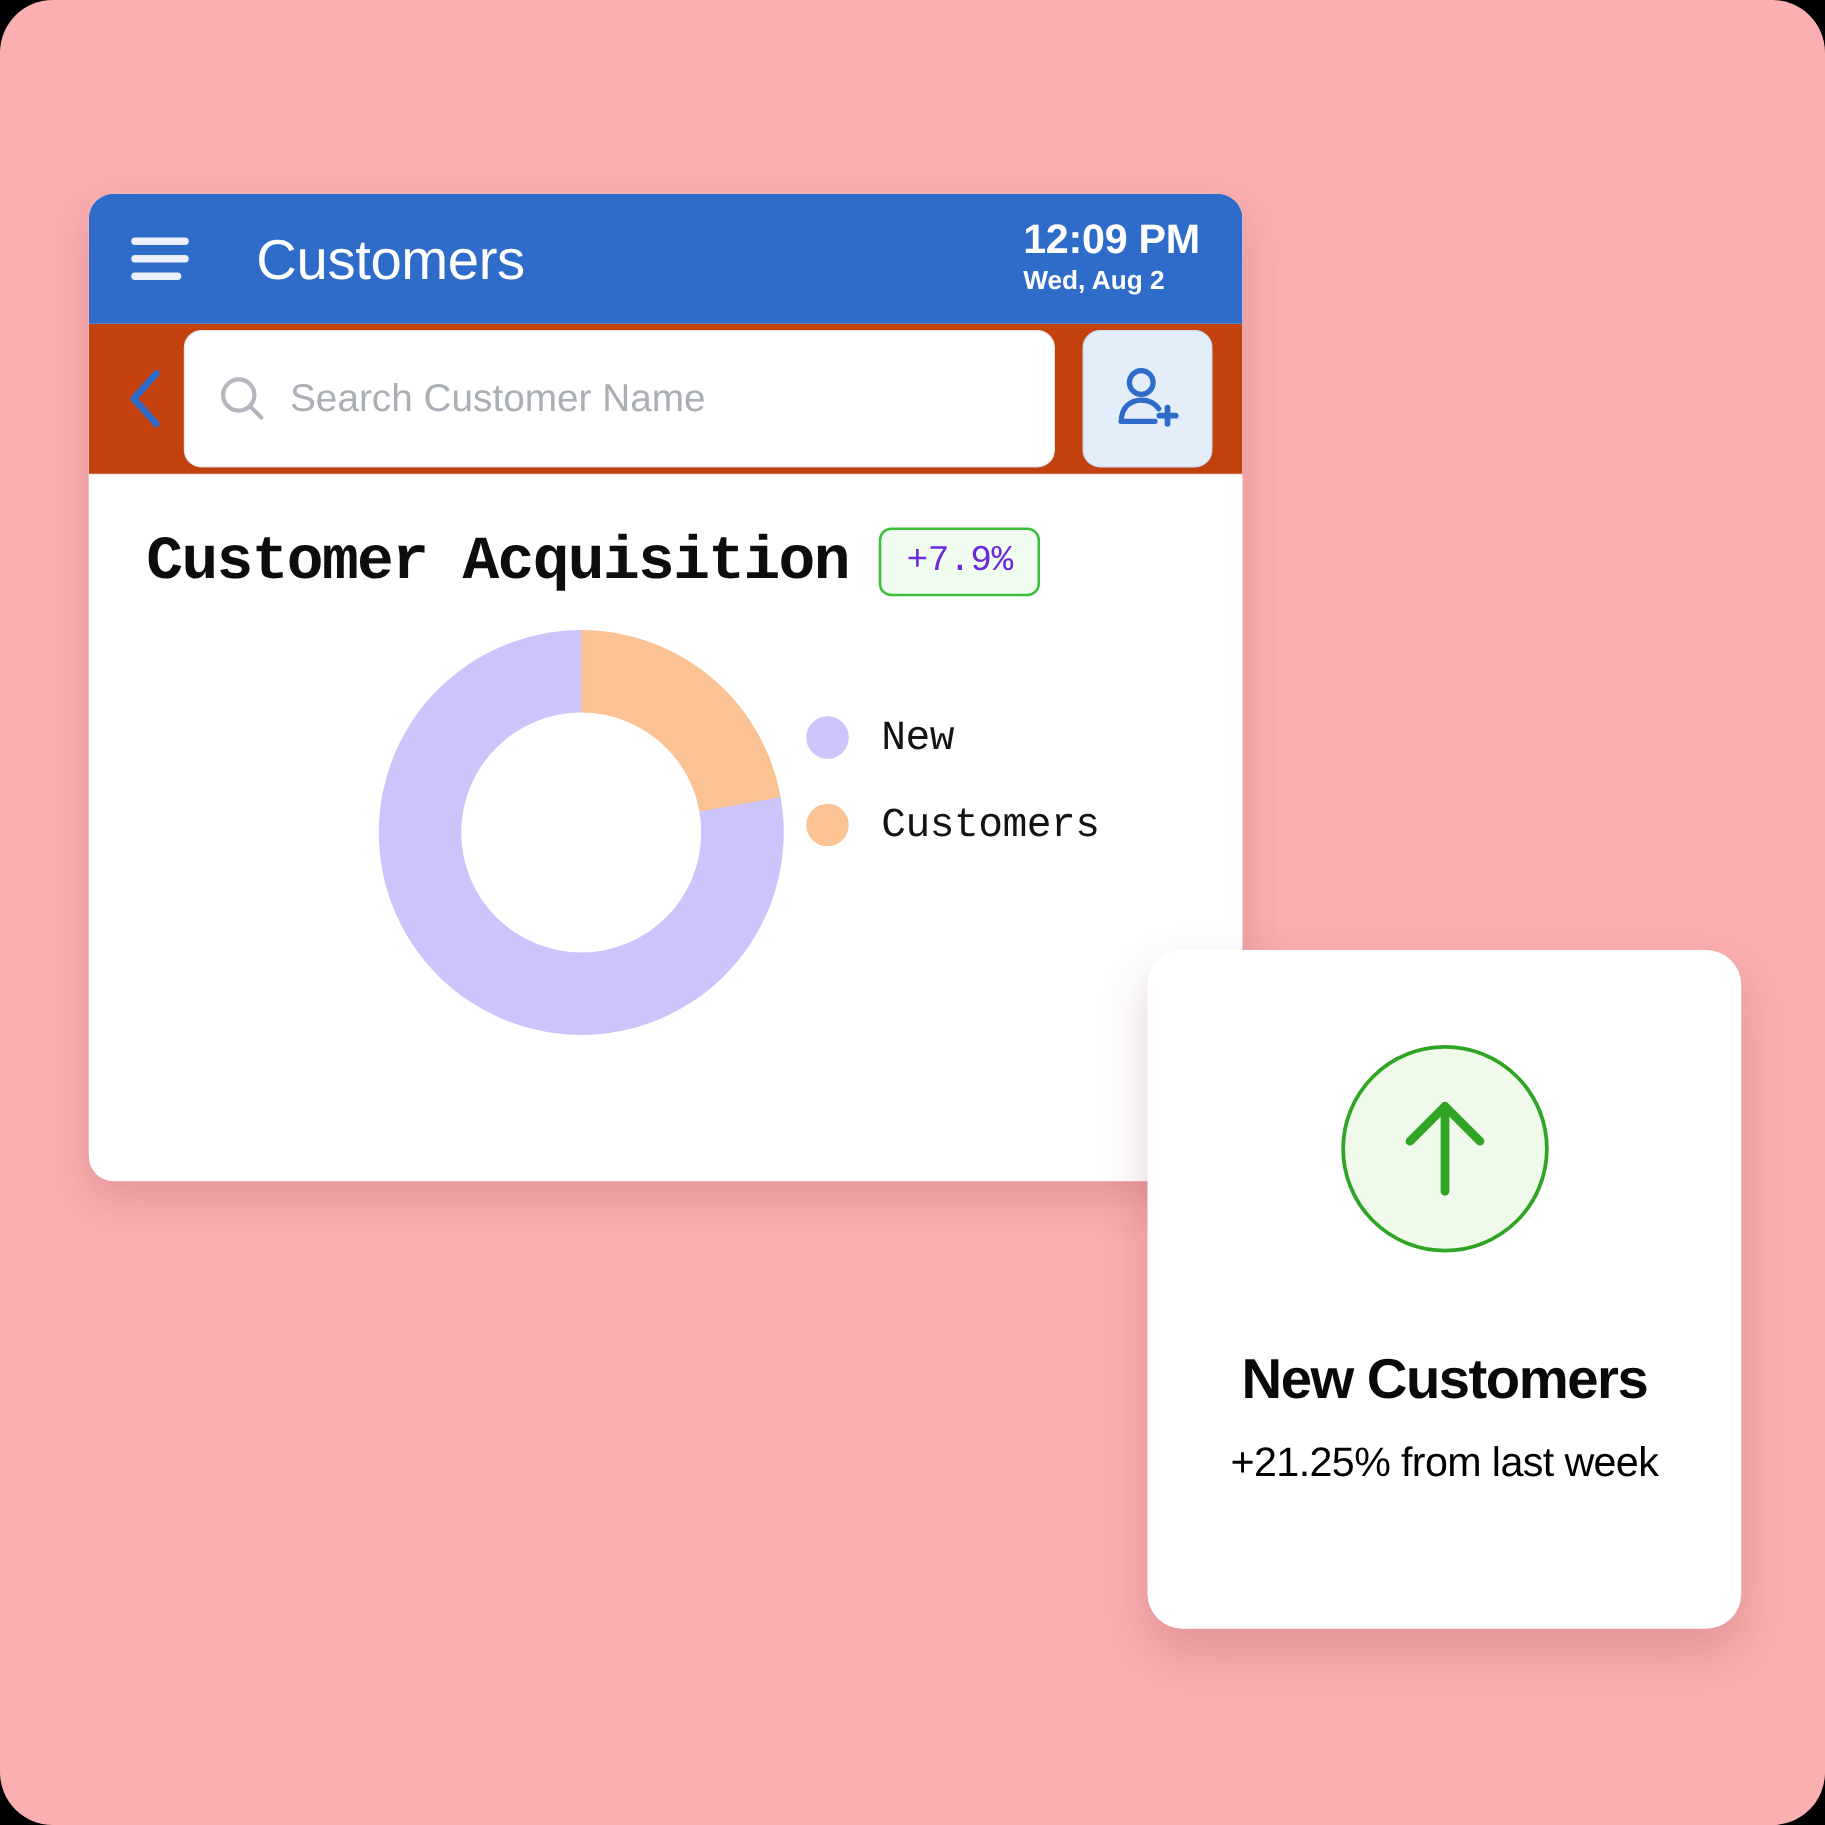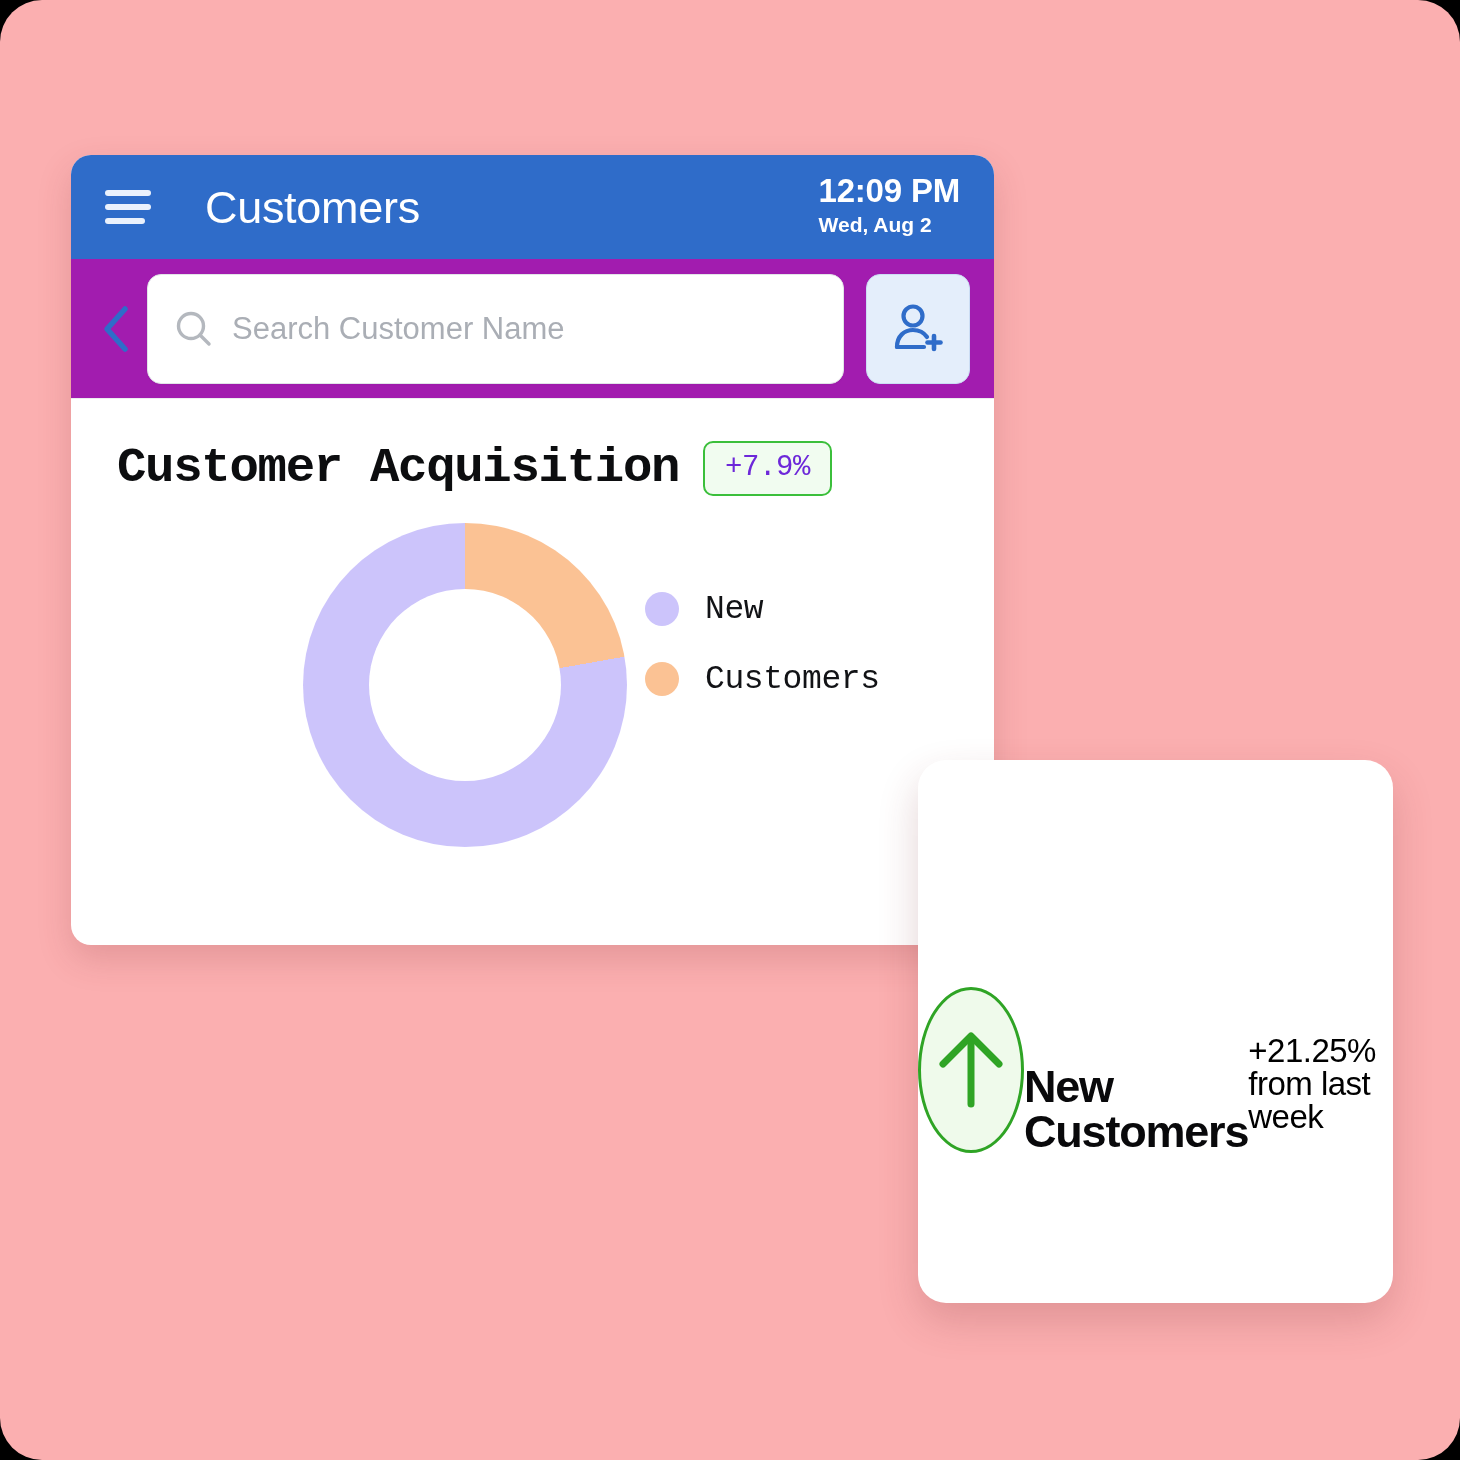--- a/index.html
+++ b/index.html
@@ -84,22 +84,22 @@
   }
   .clock-date {
     font-size: 21px;
     font-weight: 700;
     line-height: 1.5;
     color: #ffffff;
   }
 
   
   .search-row {
-    height: 140px;
-    background: #a21caf;
+    height: 121px;
+    background: #c2410c;
     border-bottom: 1px solid #ECEDF0;
     display: flex;
     align-items: center;
     padding: 0 24px 0 14px;
     justify-content: flex-end;
   }
 
   .back-btn {
     width: 62px; height: 62px;
     display: flex; align-items: center; justify-content: center;
@@ -211,21 +211,21 @@
 
   
   .stat-card {
     position: absolute;
     left: 918px; top: 760px;
     width: 475px; height: 543px;
     background: #FFFFFF;
     border-radius: 28px;
     box-shadow: 0 18px 40px rgba(120, 40, 45, 0.20);
     display: flex;
-    flex-direction: row;
+    flex-direction: column;
     align-items: center;
     padding-top: 76px;
   }
   .stat-icon-circle {
     width: 166px; height: 166px;
     border-radius: 50%;
     background: #EFFAEB;
     border: 3px solid #2FA425;
     display: flex; align-items: center; justify-content: center;
   }

